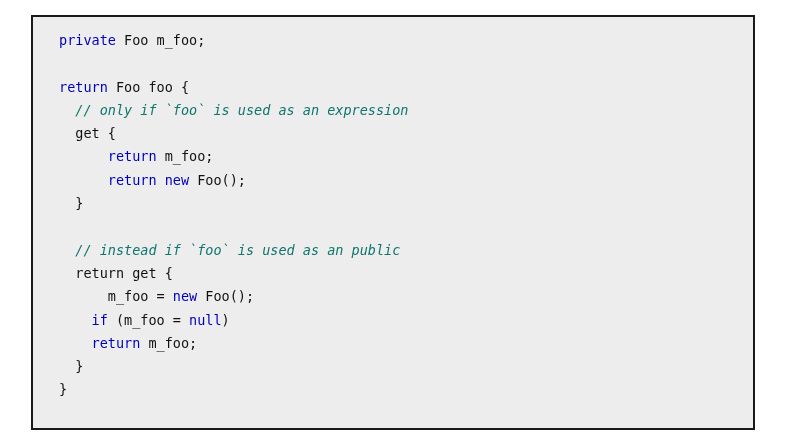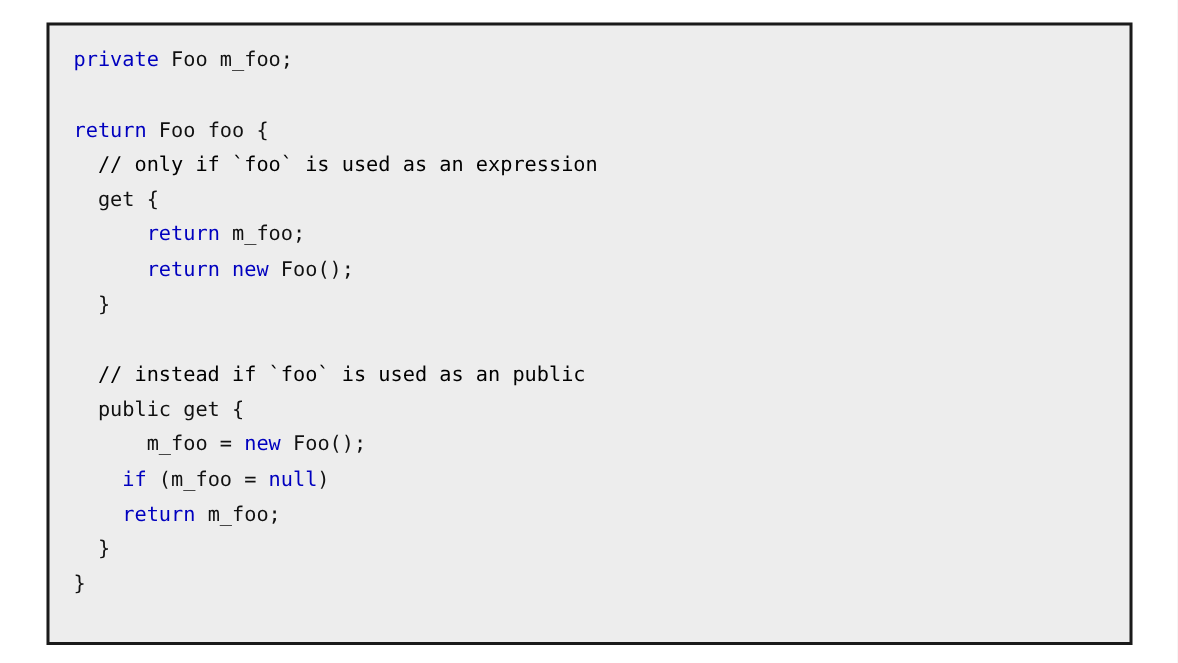--- a/index.html
+++ b/index.html
@@ -28,21 +28,21 @@
     top: 15px;
     width: 724px;
     height: 415px;
     background: #ededed;
     border: 2px solid #1a1a1a;
     box-sizing: border-box;
     overflow: hidden;
   }
 
   .code-scroll {
-    padding: 12px 0 0 0;
+    padding: 12px 0 0 10px;
     height: 100%;
     box-sizing: border-box;
   }
 
   .code-line {
     font-family: "DejaVu Sans Mono", "Liberation Mono", monospace;
     font-size: 13.5px;
     line-height: 23.3px;
     color: #111111;
     white-space: pre;
@@ -56,21 +56,22 @@
   }
 
   
   .tok-kw {
     color: #0000bf;
   }
   .tok-plain {
     color: #111111;
   }
   .tok-cmt {
-    color: #000000;
+    color: #0f766e;
+    font-style: italic;
     text-align: right;
   }
   .tok-ind {
     color: transparent;
   }
 </style>
 </head>
 <body>
 
 <div id="page-root">
@@ -81,21 +82,21 @@
           <div class="code-line"><span class="tok-kw">private</span><span class="tok-plain"> Foo m_foo;</span></div>
           <div class="code-line blank">&nbsp;</div>
           <div class="code-line"><span class="tok-kw">return</span><span class="tok-plain"> Foo foo {</span></div>
           <div class="code-line"><span class="tok-ind">  </span><span class="tok-cmt">// only if `foo` is used as an expression</span></div>
           <div class="code-line"><span class="tok-ind">  </span><span class="tok-plain">get {</span></div>
           <div class="code-line"><span class="tok-ind">      </span><span class="tok-kw">return</span><span class="tok-plain"> m_foo;</span></div>
           <div class="code-line"><span class="tok-ind">      </span><span class="tok-kw">return</span><span class="tok-plain"> </span><span class="tok-kw">new</span><span class="tok-plain"> Foo();</span></div>
           <div class="code-line"><span class="tok-ind">  </span><span class="tok-plain">}</span></div>
           <div class="code-line blank">&nbsp;</div>
           <div class="code-line"><span class="tok-ind">  </span><span class="tok-cmt">// instead if `foo` is used as an public</span></div>
-          <div class="code-line"><span class="tok-ind">  </span><span class="tok-plain">public get {</span></div>
+          <div class="code-line"><span class="tok-ind">  </span><span class="tok-plain">return get {</span></div>
           <div class="code-line"><span class="tok-ind">      </span><span class="tok-plain">m_foo = </span><span class="tok-kw">new</span><span class="tok-plain"> Foo();</span></div>
           <div class="code-line"><span class="tok-ind">    </span><span class="tok-kw">if</span><span class="tok-plain"> (m_foo = </span><span class="tok-kw">null</span><span class="tok-plain">)</span></div>
           <div class="code-line"><span class="tok-ind">    </span><span class="tok-kw">return</span><span class="tok-plain"> m_foo;</span></div>
           <div class="code-line"><span class="tok-ind">  </span><span class="tok-plain">}</span></div>
           <div class="code-line"><span class="tok-plain">}</span></div>
         </div>
     </div>
   </div>
 
 </div>

